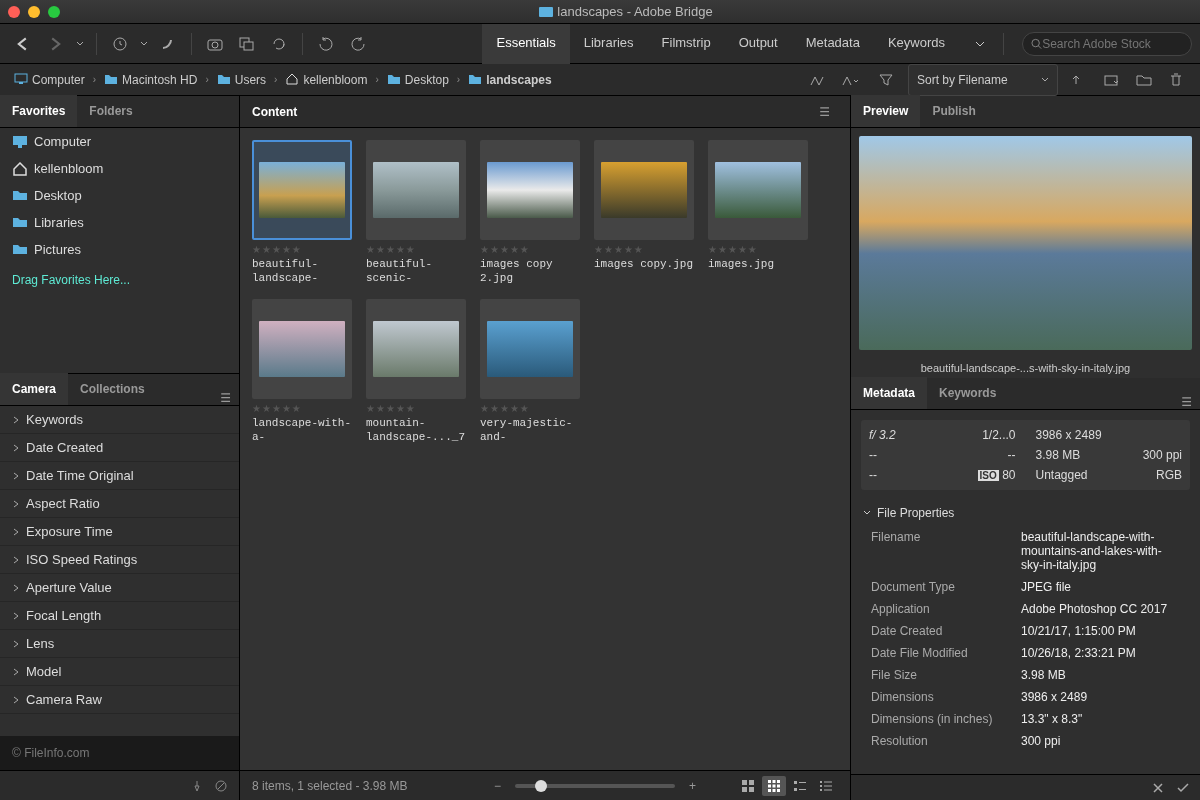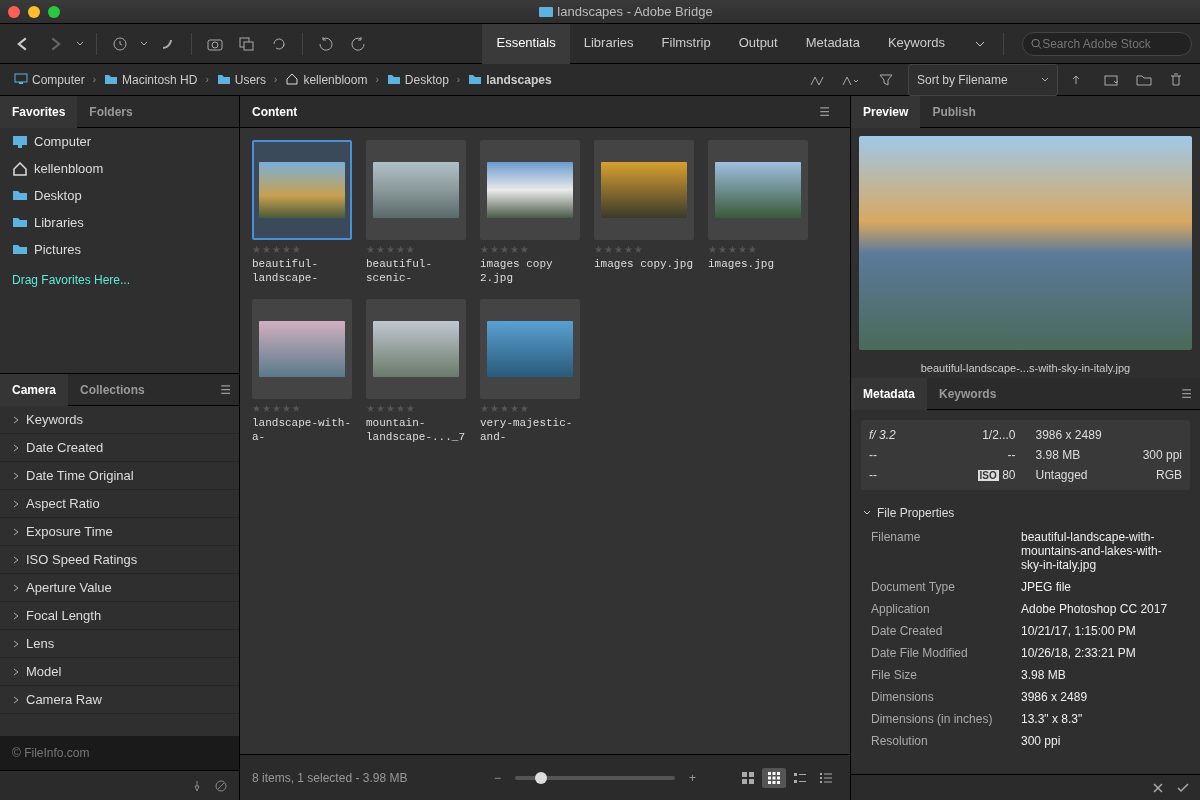--- a/index.html
+++ b/index.html
@@ -22,41 +22,41 @@
 .bread-row { height:32px; background:#2b2b2b; display:flex; align-items:center; padding:0 10px; border-bottom:1px solid #000;}
 .crumbs { display:flex; align-items:center; gap:4px; flex:1;}
 .crumb { display:flex; align-items:center; gap:4px; color:#ccc; font-size:12px; padding:2px 4px;}
 .crumb.last { font-weight:600;}
 .chev { color:#888; font-size:10px; }
 .right-tools { display:flex; align-items:center; gap:4px;}
 .bread-btn { width:28px; height:24px; display:flex; align-items:center; justify-content:center; color:#aaa; border-radius:3px;}
 .sortbox { background:#2f2f2f; border:1px solid #444; border-radius:3px; height:32px; padding:0 8px; display:flex; align-items:center; gap:6px; color:#ccc; font-size:12px; min-width:150px;}
 .body { flex:1; display:flex; min-height:0;}
 .left-col { width:240px; display:flex; flex-direction:column; border-right:1px solid #000;}
-.panel-tabs { height:32px; background:#2b2b2b; display:flex; align-items:center; border-bottom:1px solid #000;}
+.panel-tabs { height:32px; background:#2b2b2b; display:flex; align-items:flex-end; border-bottom:1px solid #000;}
 .ptab { padding:0 12px; height:32px; display:flex; align-items:center; color:#999; font-size:12px; font-weight:600;}
 .ptab.active { background:#353535; color:#fff;}
 .fav { background:#2f2f2f; flex:0 0 245px; overflow-y:auto;}
 .fav-item { display:flex; align-items:center; gap:8px; padding:6px 12px; color:#ddd; font-size:13px;}
 .fav-hint { padding:10px 12px; color:#5eead4; font-size:12px;}
 .filt { flex:1; border-top:1px solid #000; display:flex; flex-direction:column;}
 .filt-list { flex:1; overflow-y:auto; background:#2f2f2f;}
 .filt-item { display:flex; align-items:center; gap:6px; padding:6px 12px; color:#ddd; font-size:13px; border-bottom:1px solid #262626;}
 .credit { padding:10px 12px; color:#777; font-size:12px;}
 .mid-col { flex:1; display:flex; flex-direction:column; background:#333;}
 .content-head { height:32px; background:#2b2b2b; display:flex; align-items:center; padding:0 12px; border-bottom:1px solid #000;}
 .content-head .lbl { color:#fff; font-weight:600; font-size:12px;}
 .thumb-grid { flex:1; overflow-y:auto; padding:12px; display:flex; flex-wrap:wrap; align-content:flex-start; gap:14px;}
 .thumb { width:100px; display:flex; flex-direction:column;}
 .thumb-box { width:100px; height:100px; background:#444; display:flex; align-items:center; justify-content:center; border:1px solid transparent; border-radius:2px;}
 .thumb.selected .thumb-box { border:2px solid #4a90d9; background:#3a4a5a;}
 .thumb-img { width:86px; height:56px; background:linear-gradient(180deg,#6ba5d8 0%,#7a8a6a 55%,#5b6a4a 100%); border-radius:1px; position:relative; overflow:hidden;}
 .stars { color:#555; font-size:10px; margin-top:4px; letter-spacing:1px;}
 .thumb-name { color:#ddd; font-size:11px; line-height:1.3; margin-top:2px; word-break:break-word; max-height:28px; overflow:hidden;font-family:Liberation Mono, monospace;}
-.bottom-status { height:46px; background:#2b2b2b; border-top:1px solid #000; display:flex; align-items:center; padding:0 12px; gap:14px; color:#999; font-size:12px;}
+.bottom-status { height:30px; background:#2b2b2b; border-top:1px solid #000; display:flex; align-items:center; padding:0 12px; gap:14px; color:#999; font-size:12px;}
 .slider { flex:0 0 160px; height:4px; background:#555; border-radius:2px; position:relative;}
 .slider-knob { position:absolute; left:20px; top:-4px; width:12px; height:12px; background:#ddd; border-radius:50%;}
 .view-icons { display:flex; gap:2px;}
 .vi { width:24px; height:20px; display:flex; align-items:center; justify-content:center; color:#aaa; border-radius:2px;}
 .vi.active { background:#555; color:#fff;}
 .right-col { width:350px; display:flex; flex-direction:column; border-left:1px solid #000; background:#2f2f2f;}
 .preview-area { flex:0 0 250px; display:flex; flex-direction:column;}
 .preview-img { flex:1; margin:8px; background:linear-gradient(180deg,#a0c8e8 0%,#d8a860 40%,#5b7a9a 55%,#4a6a5a 100%); border-radius:2px; position:relative; overflow:hidden;}
 .preview-caption { text-align:center; color:#ccc; font-size:11px; padding:4px 8px;}
 .meta-panel { flex:1; display:flex; flex-direction:column; min-height:0;}

